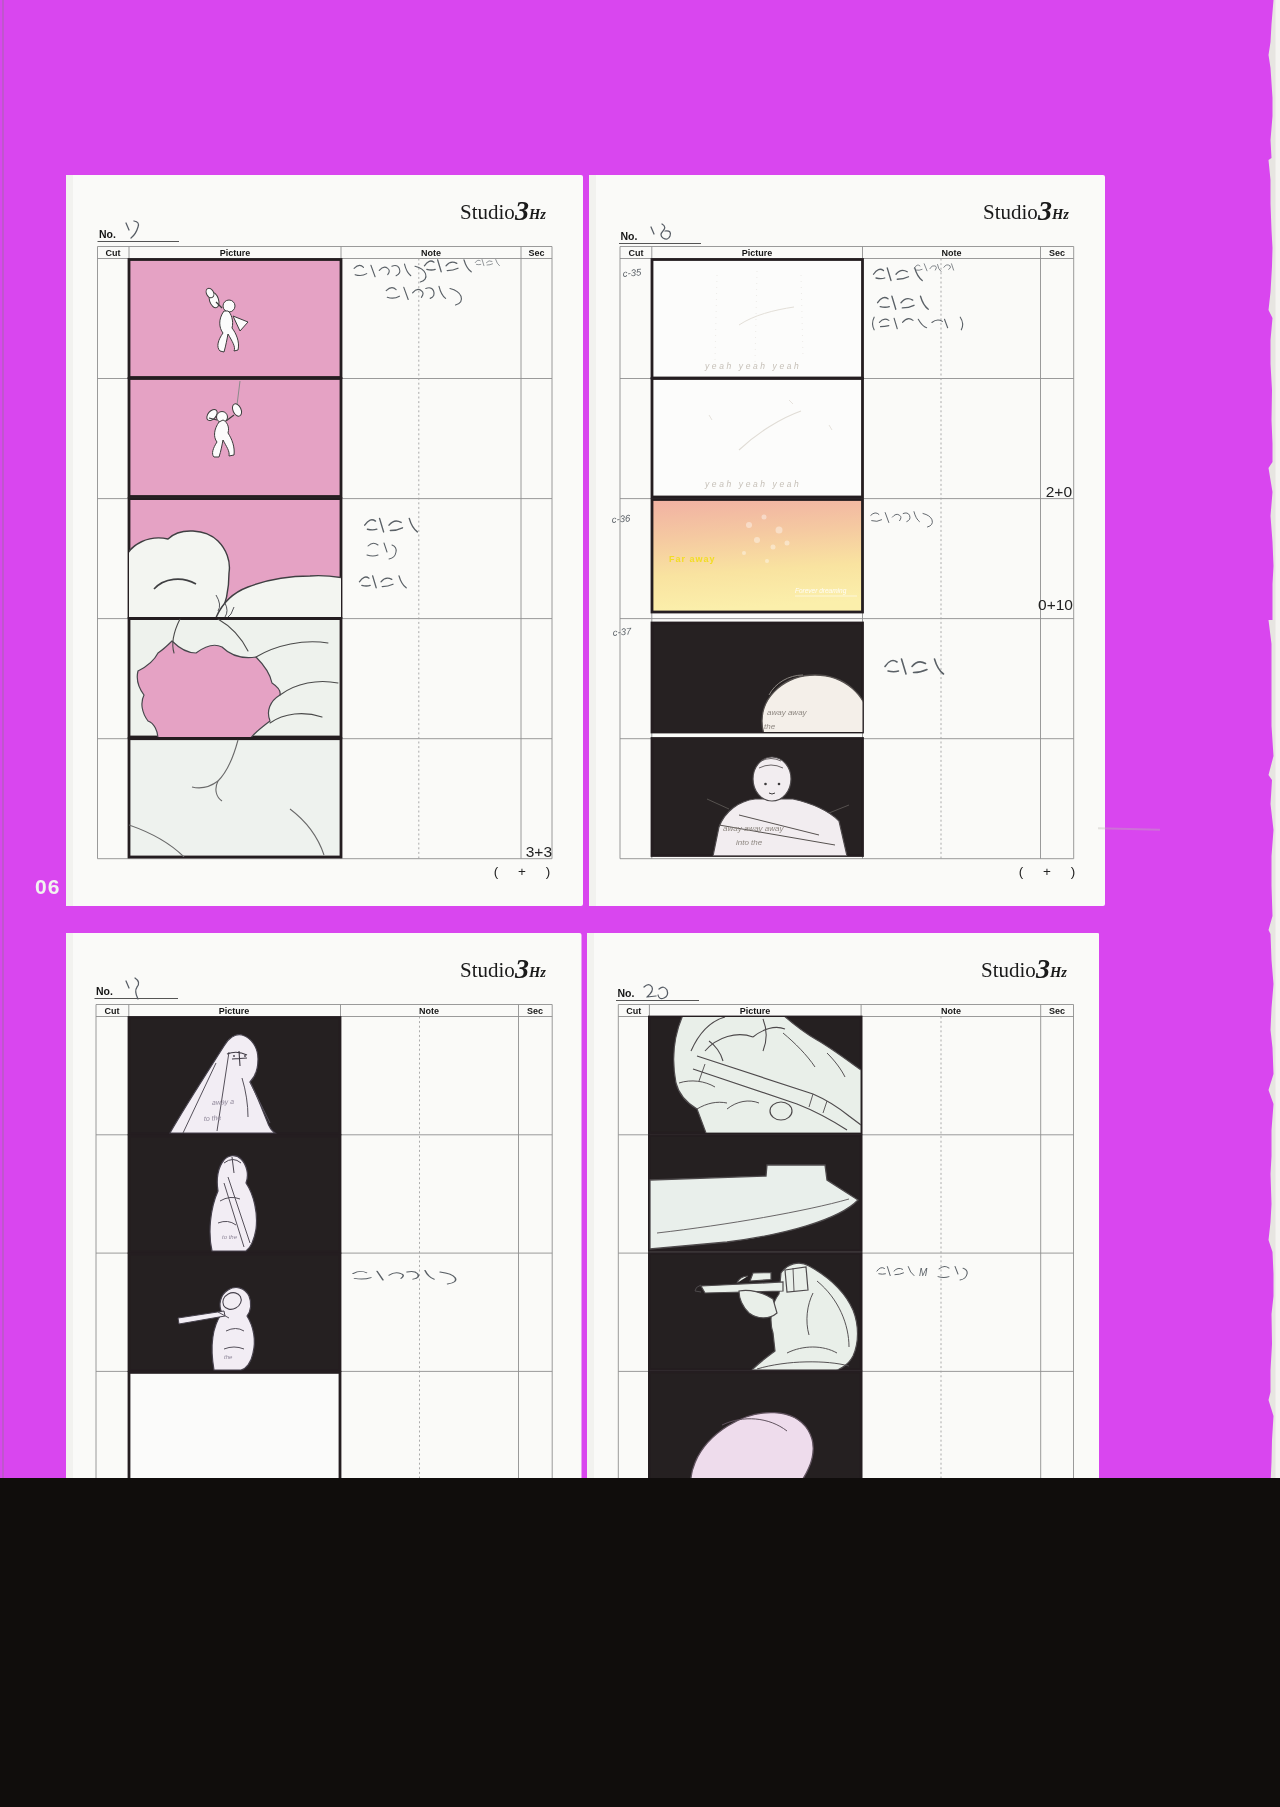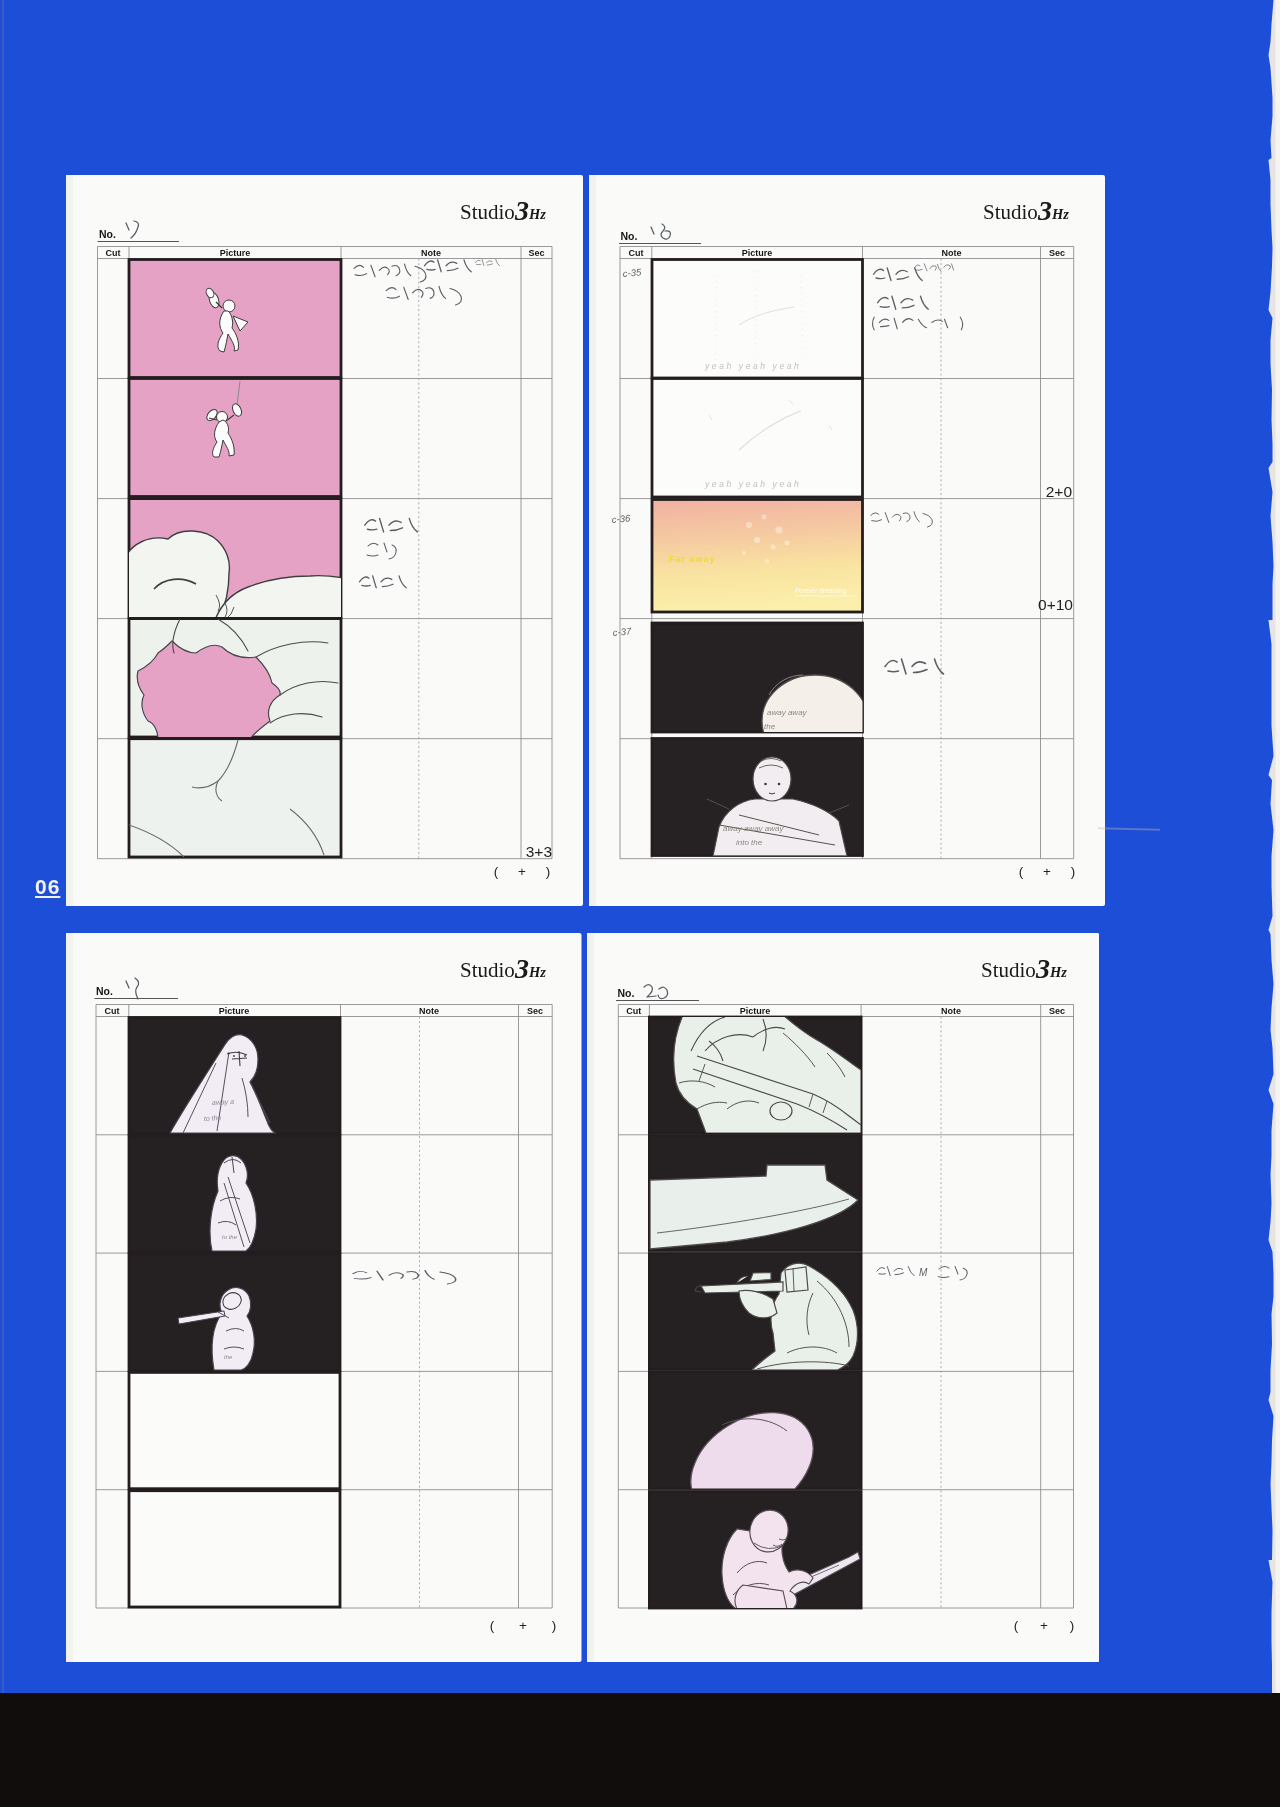--- a/index.html
+++ b/index.html
@@ -1,17 +1,17 @@
 <!DOCTYPE html>
 <html><head>
 <meta charset="utf-8">
 <style>
 html,body{margin:0;padding:0;background:#100d0c;}
-#page{position:relative;width:1280px;height:1693px;overflow:hidden;
-  background:#1d4ed8;font-family:"Liberation Sans",sans-serif;}
+#page{position:relative;width:1280px;height:1478px;overflow:hidden;
+  background:#d946ef;font-family:"Liberation Sans",sans-serif;}
 .sheet{position:absolute;}
 svg text{font-family:"Liberation Sans",sans-serif;}
 .hdr{font-size:9px;font-weight:bold;fill:#161616;text-anchor:middle;}
 .no{font-size:10.5px;font-weight:bold;fill:#161616;}
 .sec{font-size:15.5px;fill:#232323;text-anchor:end;}
 .plus{font-size:13.5px;fill:#232323;text-anchor:middle;}
 .cutn{font-size:9.5px;fill:#5c6268;font-style:italic;}
 .hand{fill:none;stroke:#565c64;stroke-width:1.25;stroke-linecap:round;stroke-linejoin:round;}
 .lg1{font-family:"Liberation Serif",serif;font-size:21px;fill:#1a1a1a;}
 .lg2{font-family:"Liberation Serif",serif;font-size:28px;font-style:italic;font-weight:bold;fill:#1a1a1a;}
@@ -484,21 +484,21 @@
 
 <use href="#sqC" transform="translate(288,330) scale(0.95,0.9)"></use>
 <text x="332" y="343" font-size="10" font-style="italic" fill="#5a6066">M</text>
 <use href="#sqE" transform="translate(348,330) scale(1.0,0.85)"></use>
 
 <text x="429" y="696.5" class="plus">(</text>
 <text x="457" y="696.5" class="plus">+</text>
 <text x="485" y="696.5" class="plus">)</text>
 </svg>
 
-<div style="position:absolute;left:35px;top:875px;color:#f2f2f0;font-size:21px;font-weight:bold;letter-spacing:1px;text-decoration:underline;">06</div>
+<div style="position:absolute;left:35px;top:875px;color:#f2f2f0;font-size:21px;font-weight:bold;letter-spacing:1px;">06</div>
 
 <div style="position:absolute;left:1098px;top:828px;width:62px;height:1.6px;background:rgba(190,185,180,0.38);transform:rotate(1.5deg);"></div>
 
 <div style="position:absolute;left:2px;top:0;width:1.5px;height:1807px;background:rgba(130,126,120,0.28);"></div>
 
 <svg style="position:absolute;right:0;top:0" width="14" height="1807" viewBox="0 0 14 1807">
 <path fill="#e7e5e1" d="M14,0 L7,0 L7.5,0 L5.5,24 L4.5,42 L2.5,55 L4.5,68 L6.5,98 L6.5,116 L4.5,140 L5.5,158 L2.5,160 L4.5,180 L4.5,204 L5.5,230 L6.5,248 L6,266 L4.5,292 L2.5,310 L6.5,318 L4.5,340 L4.5,364 L6,390 L5.5,420 L6.5,444 L6.5,462 L2.5,468 L6.5,492 L4.5,516 L6.5,542 L7.5,566 L6.5,584 L6.5,602 L6.5,620 L2.5,620 L5.5,644 L5.5,670 L5.5,700 L5.5,726 L7.5,756 L2.5,775 L6,780 L4.5,804 L7.5,830 L5.5,856 L5.5,886 L6.5,916 L2.5,930 L4.5,934 L5.5,960 L7.5,984 L5.5,1008 L4.5,1030 L6.5,1048 L7.5,1074 L2.5,1090 L7.5,1104 L5.5,1130 L5.5,1156 L4.5,1174 L5.5,1204 L4.5,1222 L2.5,1240 L6.5,1252 L7.5,1274 L7.5,1296 L5.5,1314 L6,1344 L4.5,1370 L4.5,1392 L2.5,1400 L7.5,1416 L6,1440 L5.5,1462 L4.5,1484 L5.5,1508 L6.5,1530 L6,1560 L2.5,1560 L6.5,1582 L5.5,1612 L5.5,1642 L6,1666 L6,1684 L6,1708 L2.5,1710 L4.5,1732 L6.5,1754 L7.5,1778 L7,1807 L14,1807 Z"></path>
 <rect x="9.5" y="0" width="4.5" height="1807" fill="#f5f4f1"></rect>
 </svg>
 </div>

